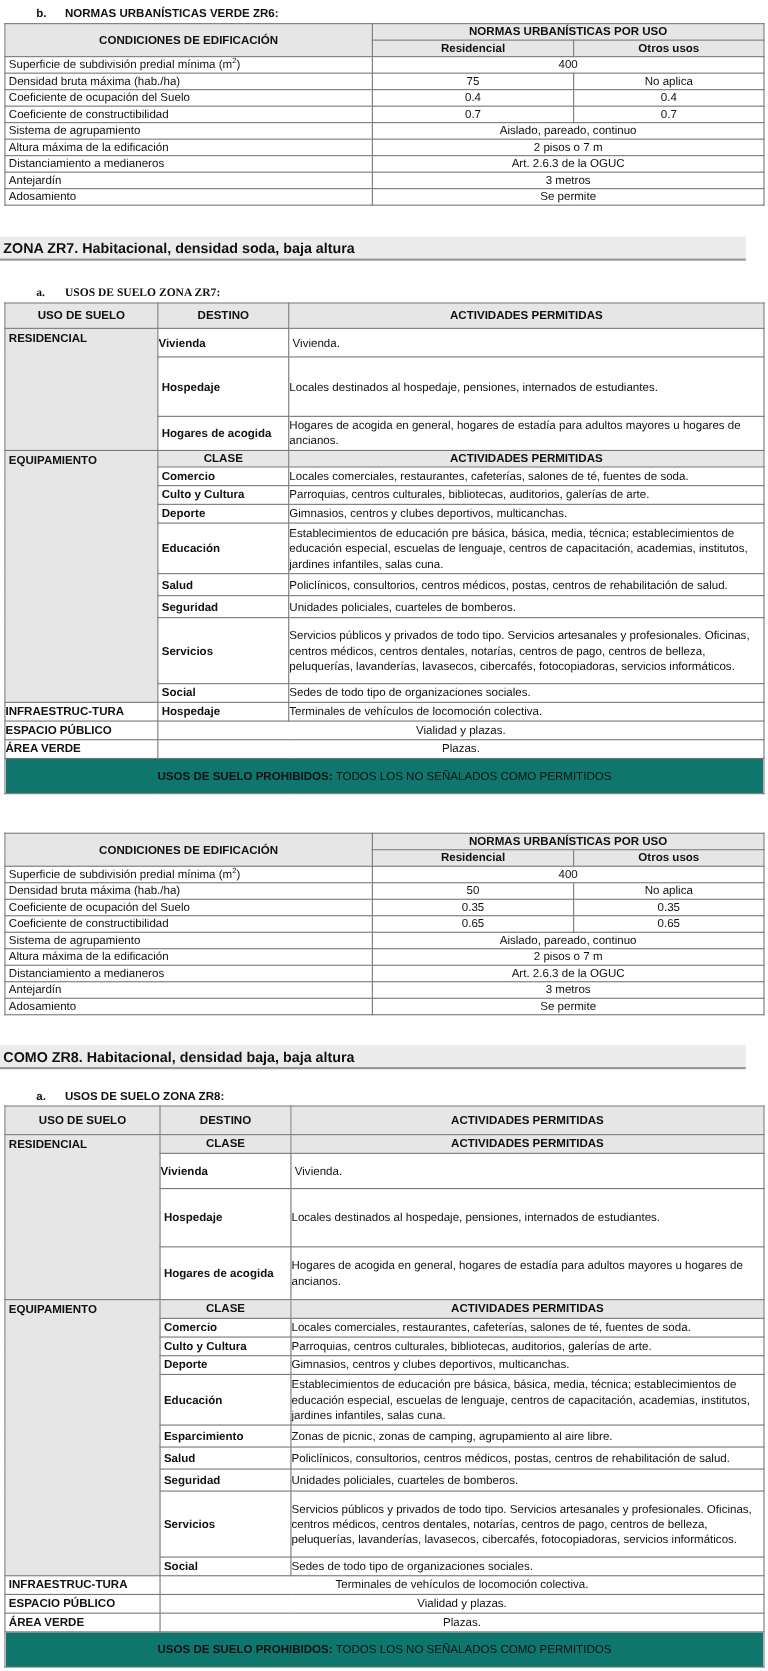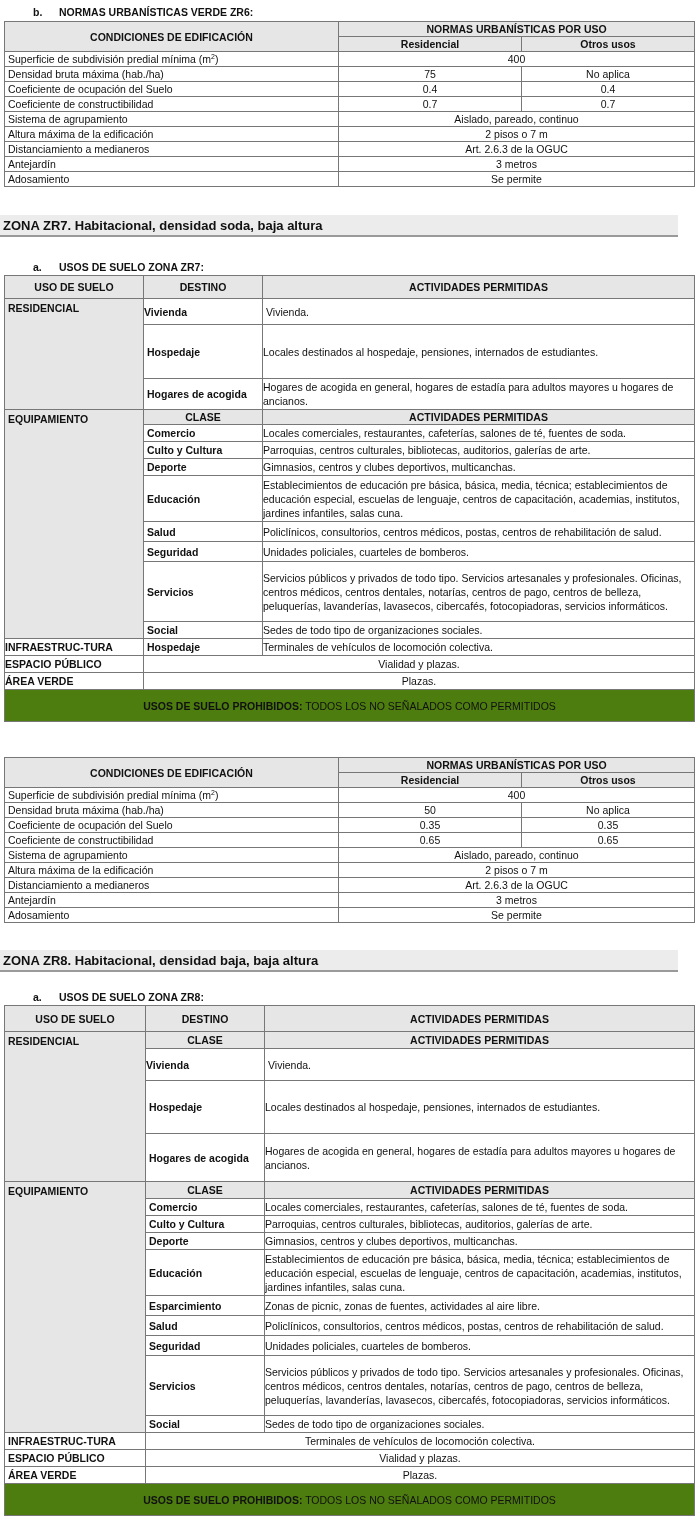--- a/index.html
+++ b/index.html
@@ -11,21 +11,21 @@
                   border-bottom:2px solid #9a9a9a; font-weight:bold; font-size:13px;
                   line-height:22px; padding-left:3px; box-sizing:border-box; }
   table { border-collapse:collapse; position:absolute; table-layout:fixed; }
   td { border:1px solid #777; padding:0 3px; vertical-align:middle; overflow:hidden; line-height:14px; }
   .gray { background:#e6e6e6; }
   .hdr { font-weight:bold; text-align:center; }
   .c { text-align:center; }
   .b { font-weight:bold; }
   .top { vertical-align:top; padding-top:2px; }
   .sup { font-size:7px; vertical-align:super; line-height:0; }
-  .prohib { text-align:center; background:#4d7c0f; }
+  .prohib { text-align:center; background:#0f766e; }
 </style>
 </head>
 <body>
 
 <div class="sub-heading" style="top:6px;">
   <span class="lbl">b.</span><span>NORMAS URBANÍSTICAS VERDE ZR6:</span>
 </div>
 <table style="left:4px; top:21px; width:690px;">
   <colgroup>
       <col style="width:334px">
@@ -78,21 +78,21 @@
   </tr>
   <tr style="height:15px">
     <td>Adosamiento</td>
     <td class="c" colspan="2">Se permite</td>
   </tr>
 </tbody>
   </table>
 
 <div class="zone-heading" style="top:215px;">ZONA ZR7. Habitacional, densidad soda, baja altura</div>
 
-<div class="sub-heading" style="top:261px;">
+<div class="sub-heading" style="top:261px;font-family:Liberation Serif, serif;">
   <span class="lbl">a.</span><span>USOS DE SUELO ZONA ZR7:</span>
 </div>
 <table style="left:4px; top:275px; width:690px;">
   <colgroup>
       <col style="width:139px">
       <col style="width:119px">
       <col style="width:432px">
     </colgroup>
   <tbody>
       <tr style="height:23px">
@@ -222,21 +222,21 @@
     <td>Antejardín</td>
     <td class="c" colspan="2">3 metros</td>
   </tr>
   <tr style="height:15px">
     <td>Adosamiento</td>
     <td class="c" colspan="2">Se permite</td>
   </tr>
 </tbody>
   </table>
 
-<div class="zone-heading" style="top:950px;">ZONA ZR8. Habitacional, densidad baja, baja altura</div>
+<div class="zone-heading" style="top:950px;">COMO ZR8. Habitacional, densidad baja, baja altura</div>
 
 <div class="sub-heading" style="top:991px;">
   <span class="lbl">a.</span><span>USOS DE SUELO ZONA ZR8:</span>
 </div>
 <table style="left:4px; top:1005px; width:690px;">
   <colgroup>
       <col style="width:141px">
       <col style="width:119px">
       <col style="width:430px">
     </colgroup>
@@ -279,21 +279,21 @@
   <tr style="height:17px">
     <td class="b">Deporte</td>
     <td style="padding-left:0">Gimnasios, centros y clubes deportivos,  multicanchas.</td>
   </tr>
   <tr style="height:46px">
     <td class="b">Educación</td>
     <td style="padding-left:0">Establecimientos de educación pre básica, básica, media, técnica; establecimientos de educación especial, escuelas de lenguaje,  centros de capacitación, academias, institutos, jardines infantiles, salas cuna.</td>
   </tr>
   <tr style="height:20px">
     <td class="b">Esparcimiento</td>
-    <td style="padding-left:0">Zonas de picnic, zonas de fuentes, actividades al aire libre.</td>
+    <td style="padding-left:0">Zonas de picnic, zonas de camping, agrupamiento al aire libre.</td>
   </tr>
   <tr style="height:20px">
     <td class="b">Salud</td>
     <td style="padding-left:0">Policlínicos, consultorios, centros médicos, postas, centros de rehabilitación de salud.</td>
   </tr>
   <tr style="height:20px">
     <td class="b">Seguridad</td>
     <td style="padding-left:0">Unidades policiales, cuarteles de bomberos.</td>
   </tr>
   <tr style="height:60px">

